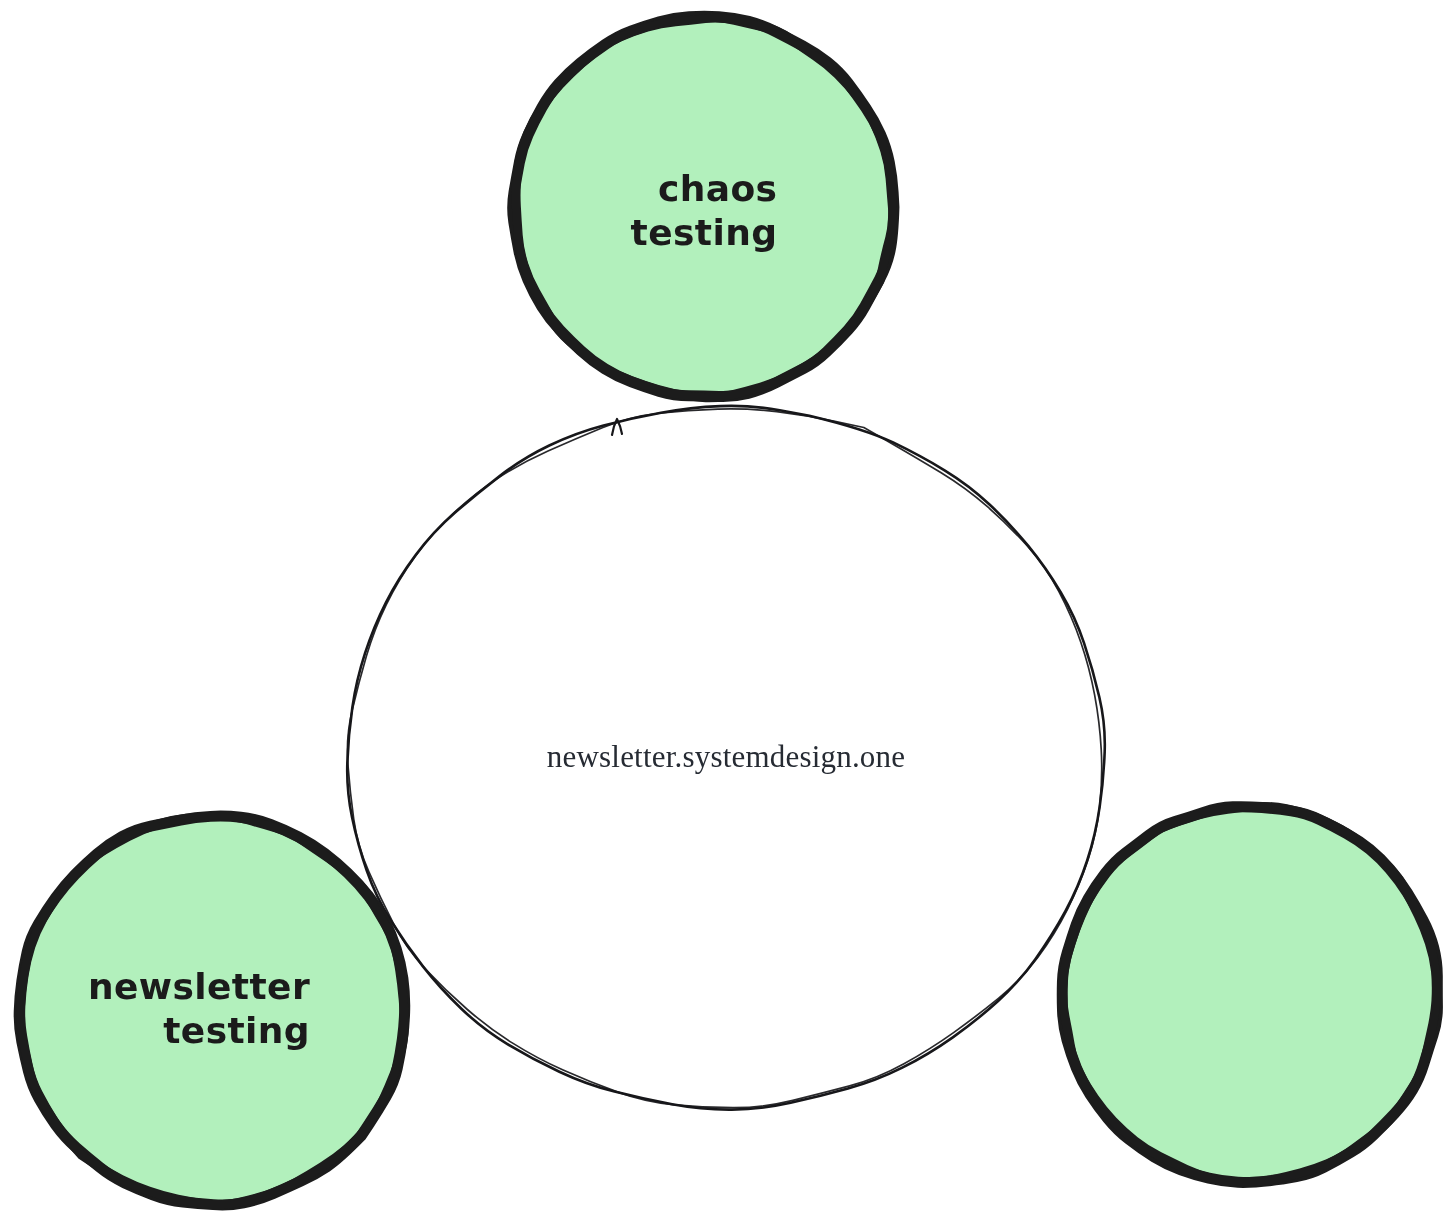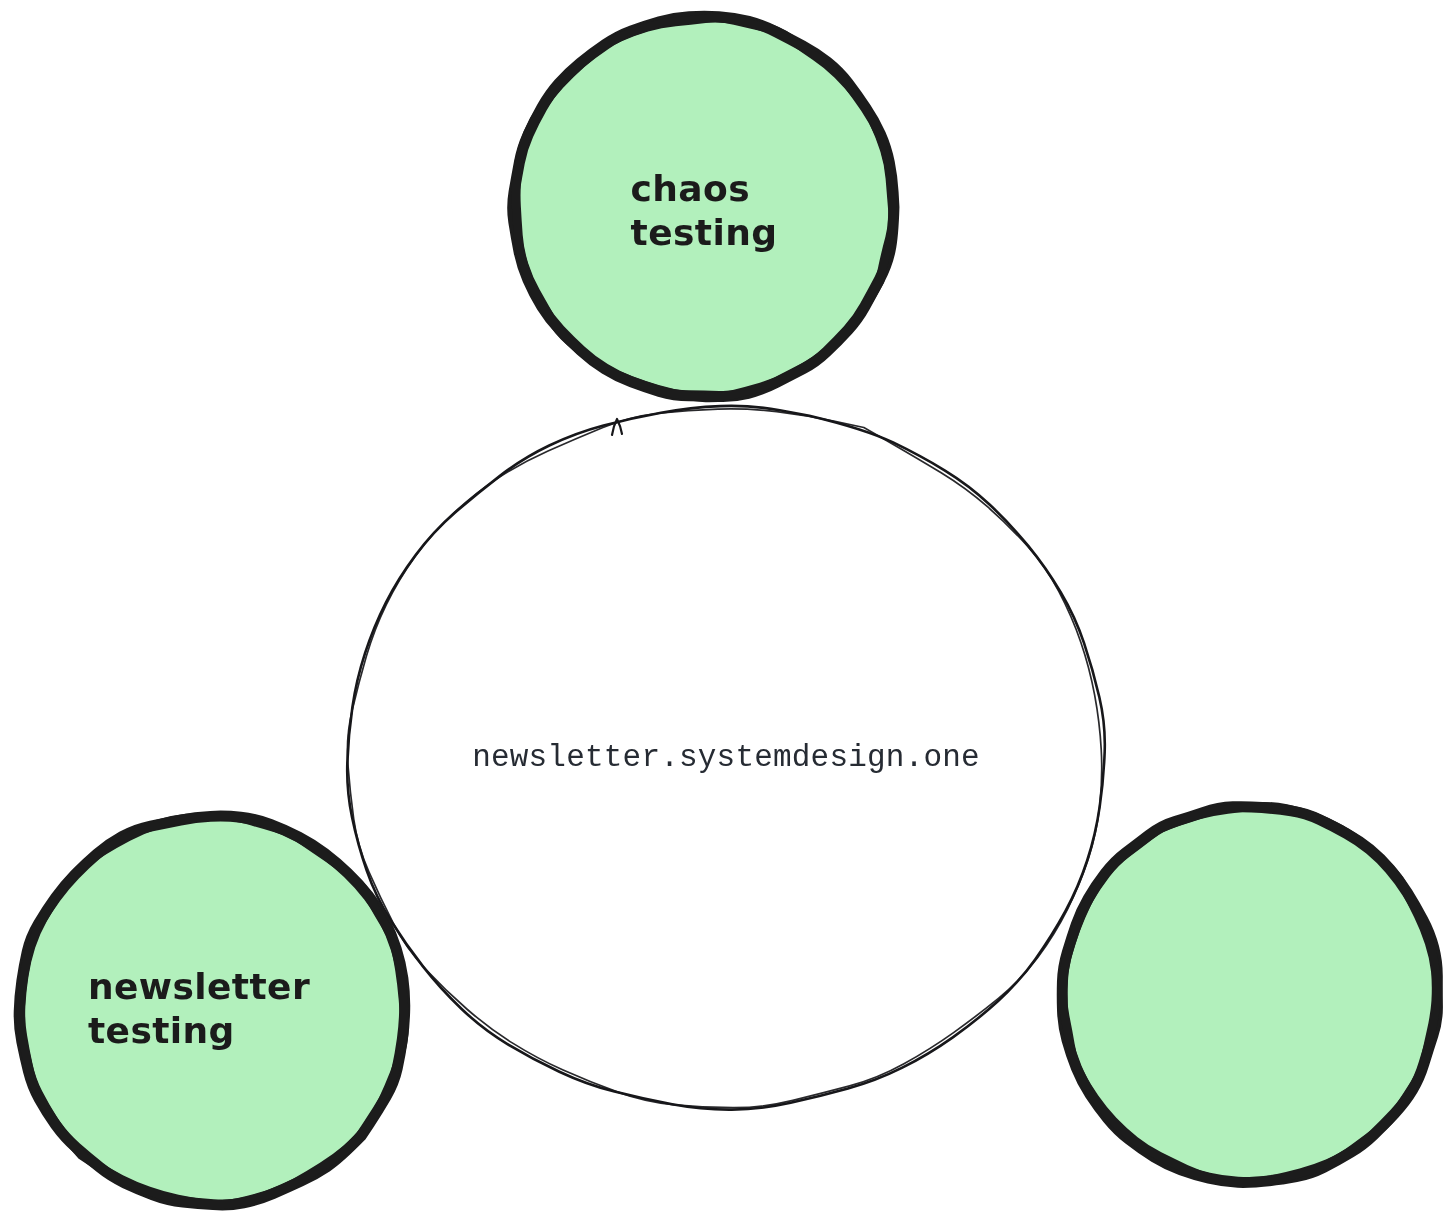--- a/index.html
+++ b/index.html
@@ -21,36 +21,36 @@
   }
   #sketch-canvas {
     position: absolute;
     top: 0;
     left: 0;
     width: 1456px;
     height: 1218px;
   }
   .node-label {
     position: absolute;
-    text-align: left;
+    text-align: right;
     color: #1b1b1b;
     font-family: "DejaVu Sans", sans-serif;
     font-weight: 600;
     font-size: 36px;
     line-height: 1.22;
     letter-spacing: 0.4px;
     white-space: pre-line;
     transform: translate(-50%, -50%);
     pointer-events: none;
   }
   .hub-label {
     position: absolute;
     text-align: center;
     color: #262b33;
-    font-family: Liberation Mono, monospace;
+    font-family: Liberation Serif, serif;
     font-weight: 500;
     font-size: 31px;
     letter-spacing: 0.2px;
     white-space: nowrap;
     transform: translate(-50%, -50%);
     pointer-events: none;
   }
 </style>
 </head>
 <body>

